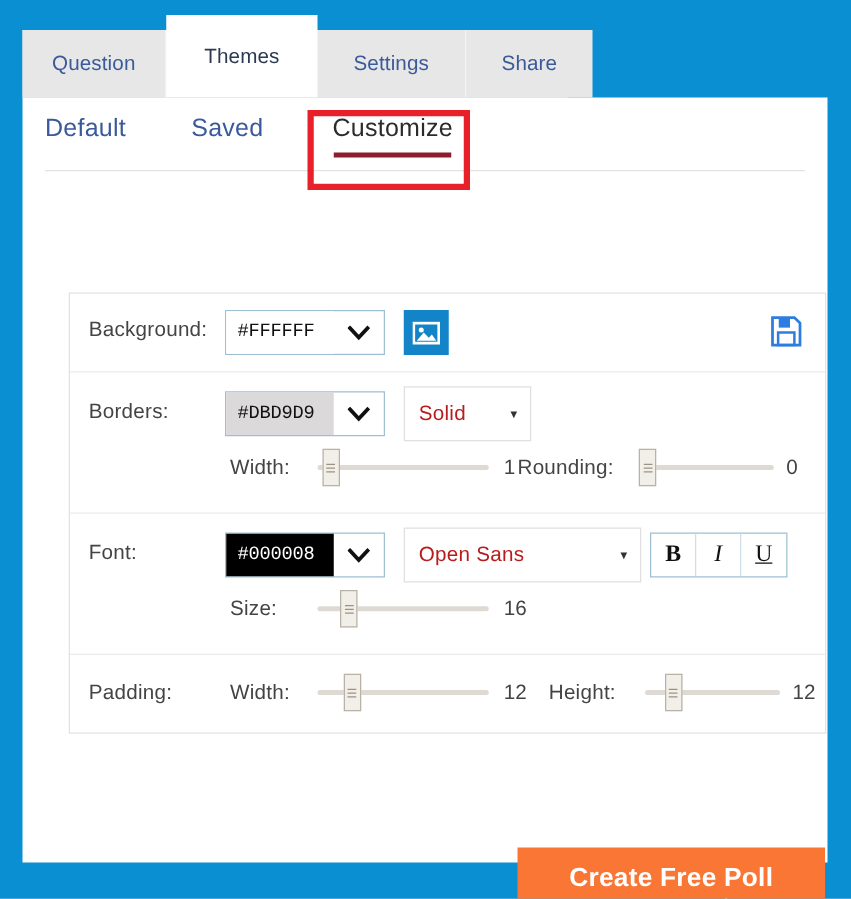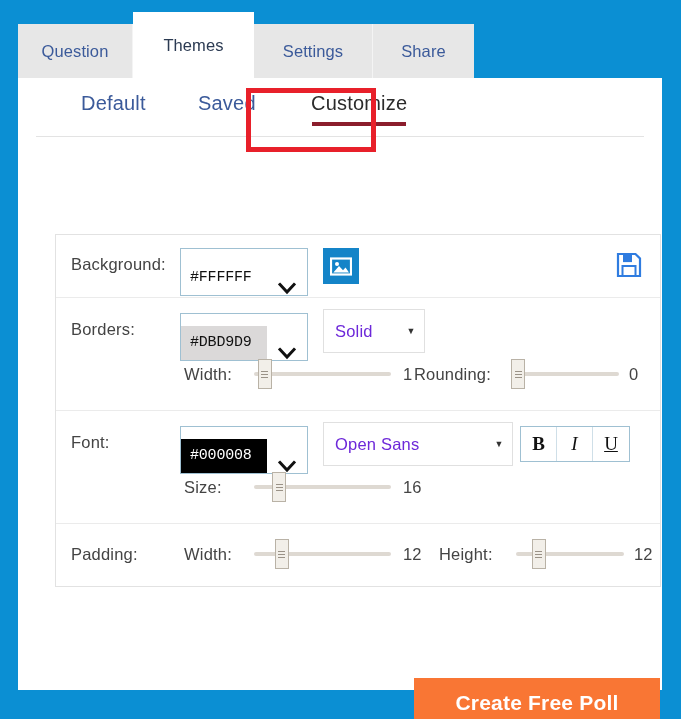--- a/index.html
+++ b/index.html
@@ -66,21 +66,20 @@
     height: 60px;
   }
   .subtab {
     position: absolute;
     top: 14px;
     font-size: 20px;
     color: #3b5a9a;
     cursor: pointer;
     letter-spacing: .2px;
     white-space: nowrap;
-    margin-left: 45px;
   }
   #subtab-default   { left: 18px; }
   #subtab-saved     { left: 135px; }
   #subtab-customize {
     left: 248px;
     color: #2c2c2c;
   }
   #subtab-customize .ul {
     position: absolute;
     left: 1px; right: 1px;
@@ -147,26 +146,26 @@
     position: absolute;
     left: 15px;
     font-size: 16.5px;
     color: #444;
     letter-spacing: .2px;
   }
 
   
   .colorsel {
     position: absolute;
-    height: 48px;
+    height: 36px;
     width: 128px;
     border: 1px solid #9fc0d2;
     background: #fff;
     display: flex;
-    align-items: flex-end;
+    align-items: center;
     cursor: pointer;
   }
   .colorsel .swatchtxt {
     flex: 0 0 86px;
     height: 34px;
     line-height: 34px;
     padding-left: 9px;
     font-size: 15px;
     font-family: "Liberation Mono", monospace;
     letter-spacing: -.2px;
@@ -186,21 +185,21 @@
     height: 44px;
     border: 1px solid #e0e0e0;
     background: #fff;
     display: flex;
     align-items: center;
     cursor: pointer;
   }
   .dd .ddtext {
     padding-left: 11px;
     font-size: 16.5px;
-    color: #6d28d9;
+    color: #b91c1c;
     flex: 1;
     letter-spacing: .2px;
   }
   .dd .ddcaret {
     width: 26px;
     display: flex;
     align-items: center;
     justify-content: center;
     color: #333;
     font-size: 9px;

